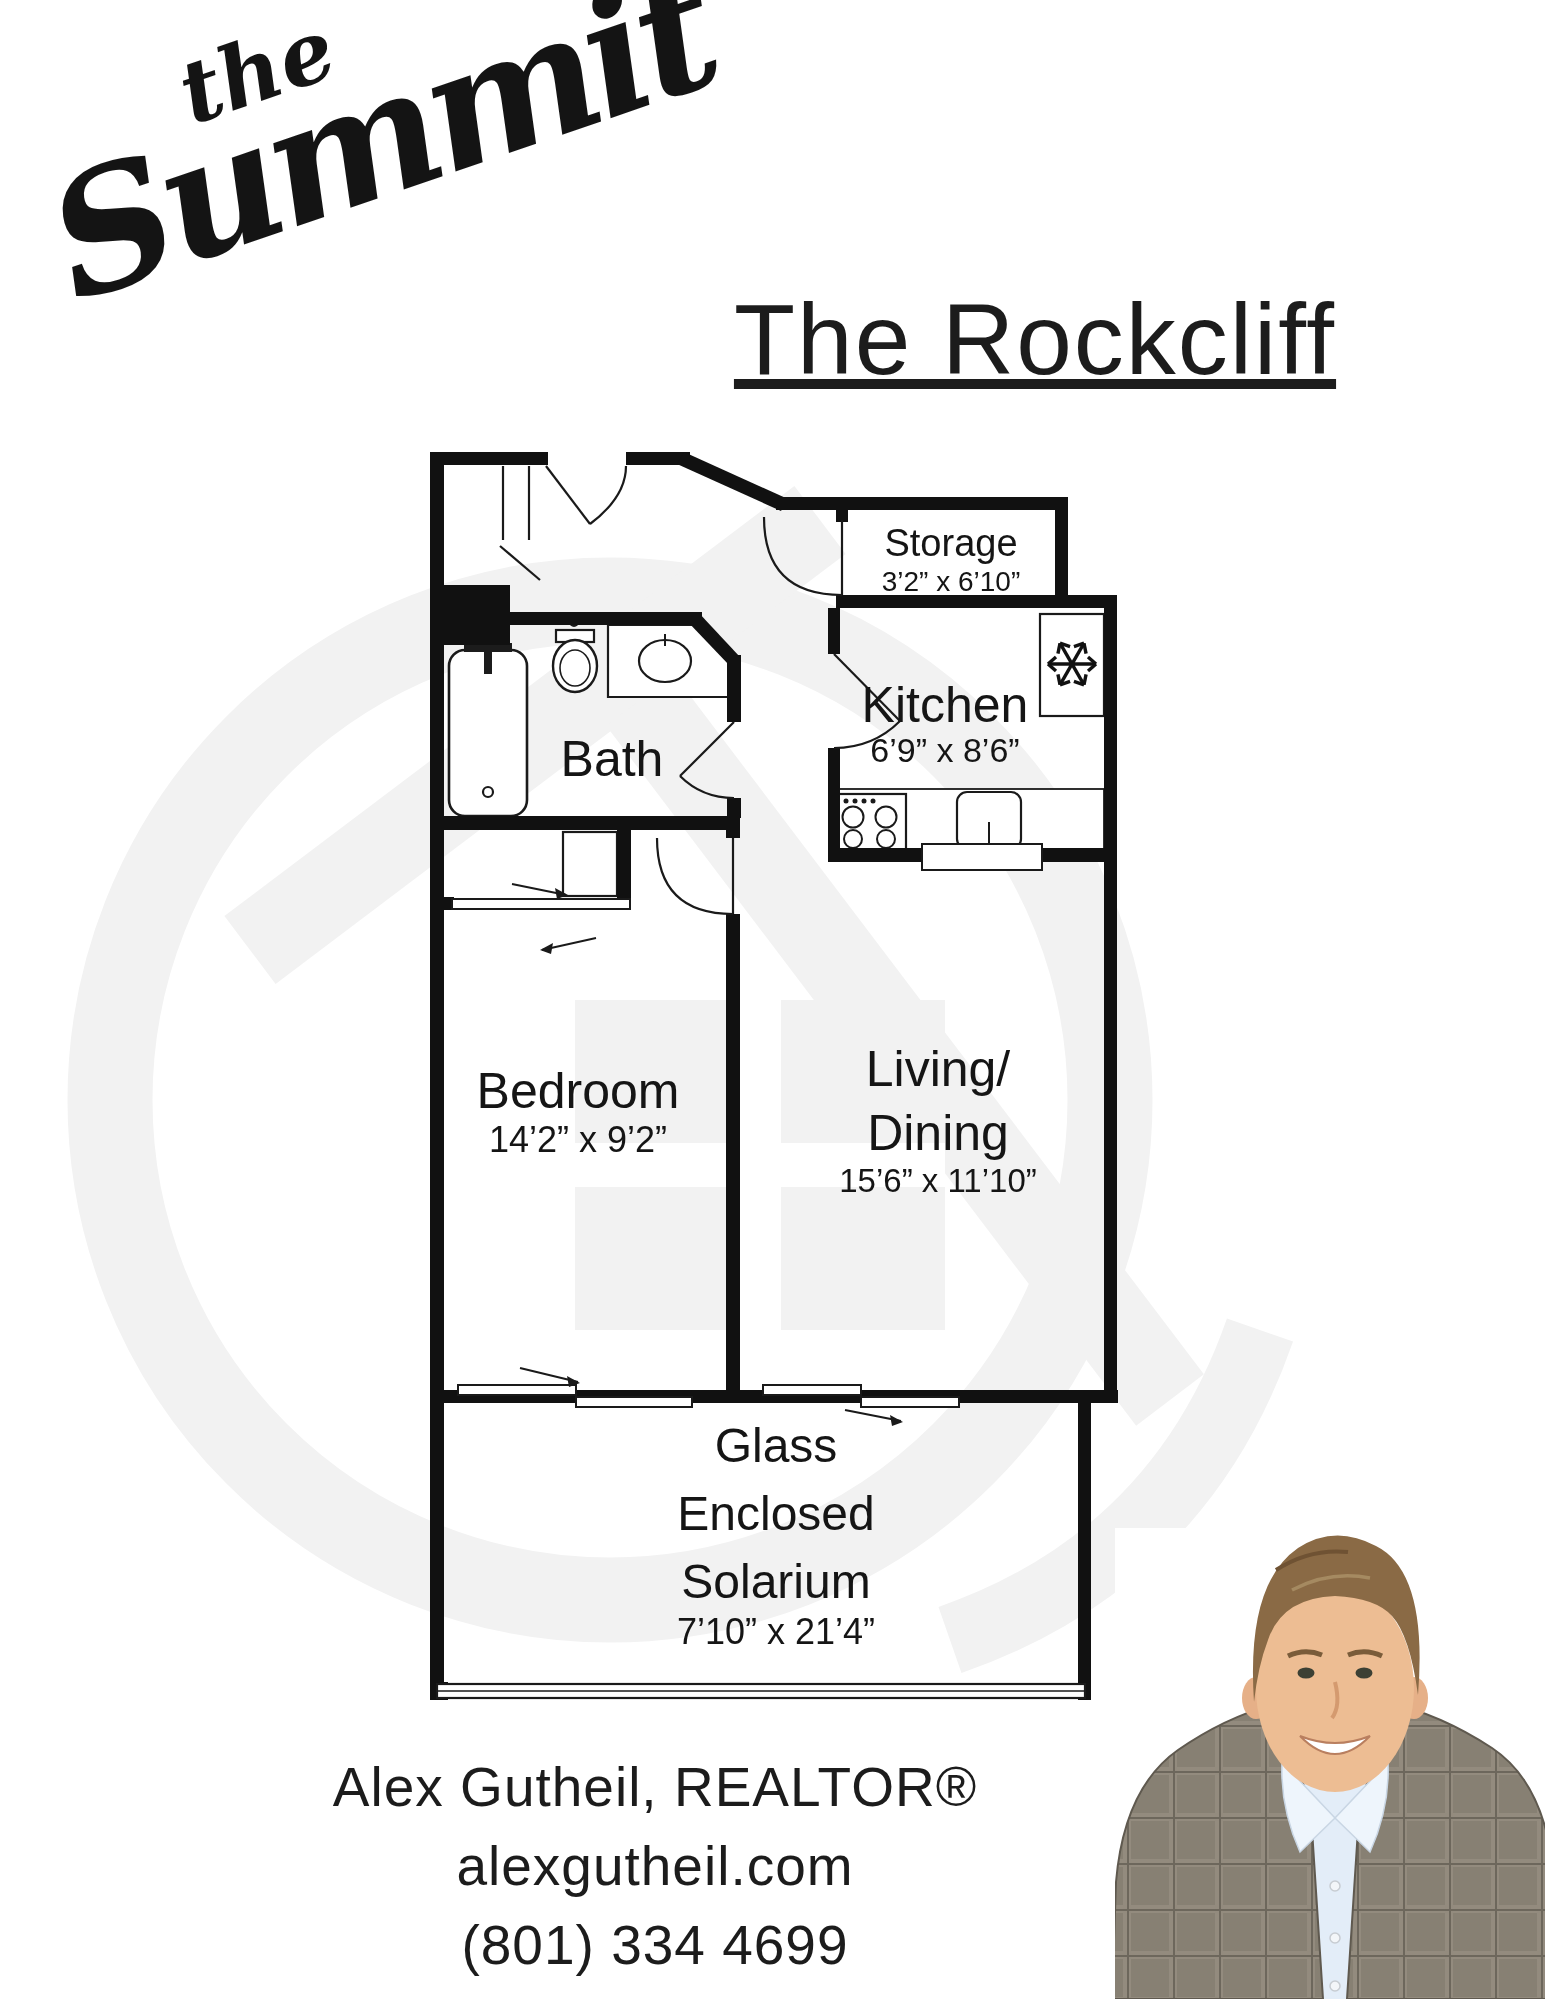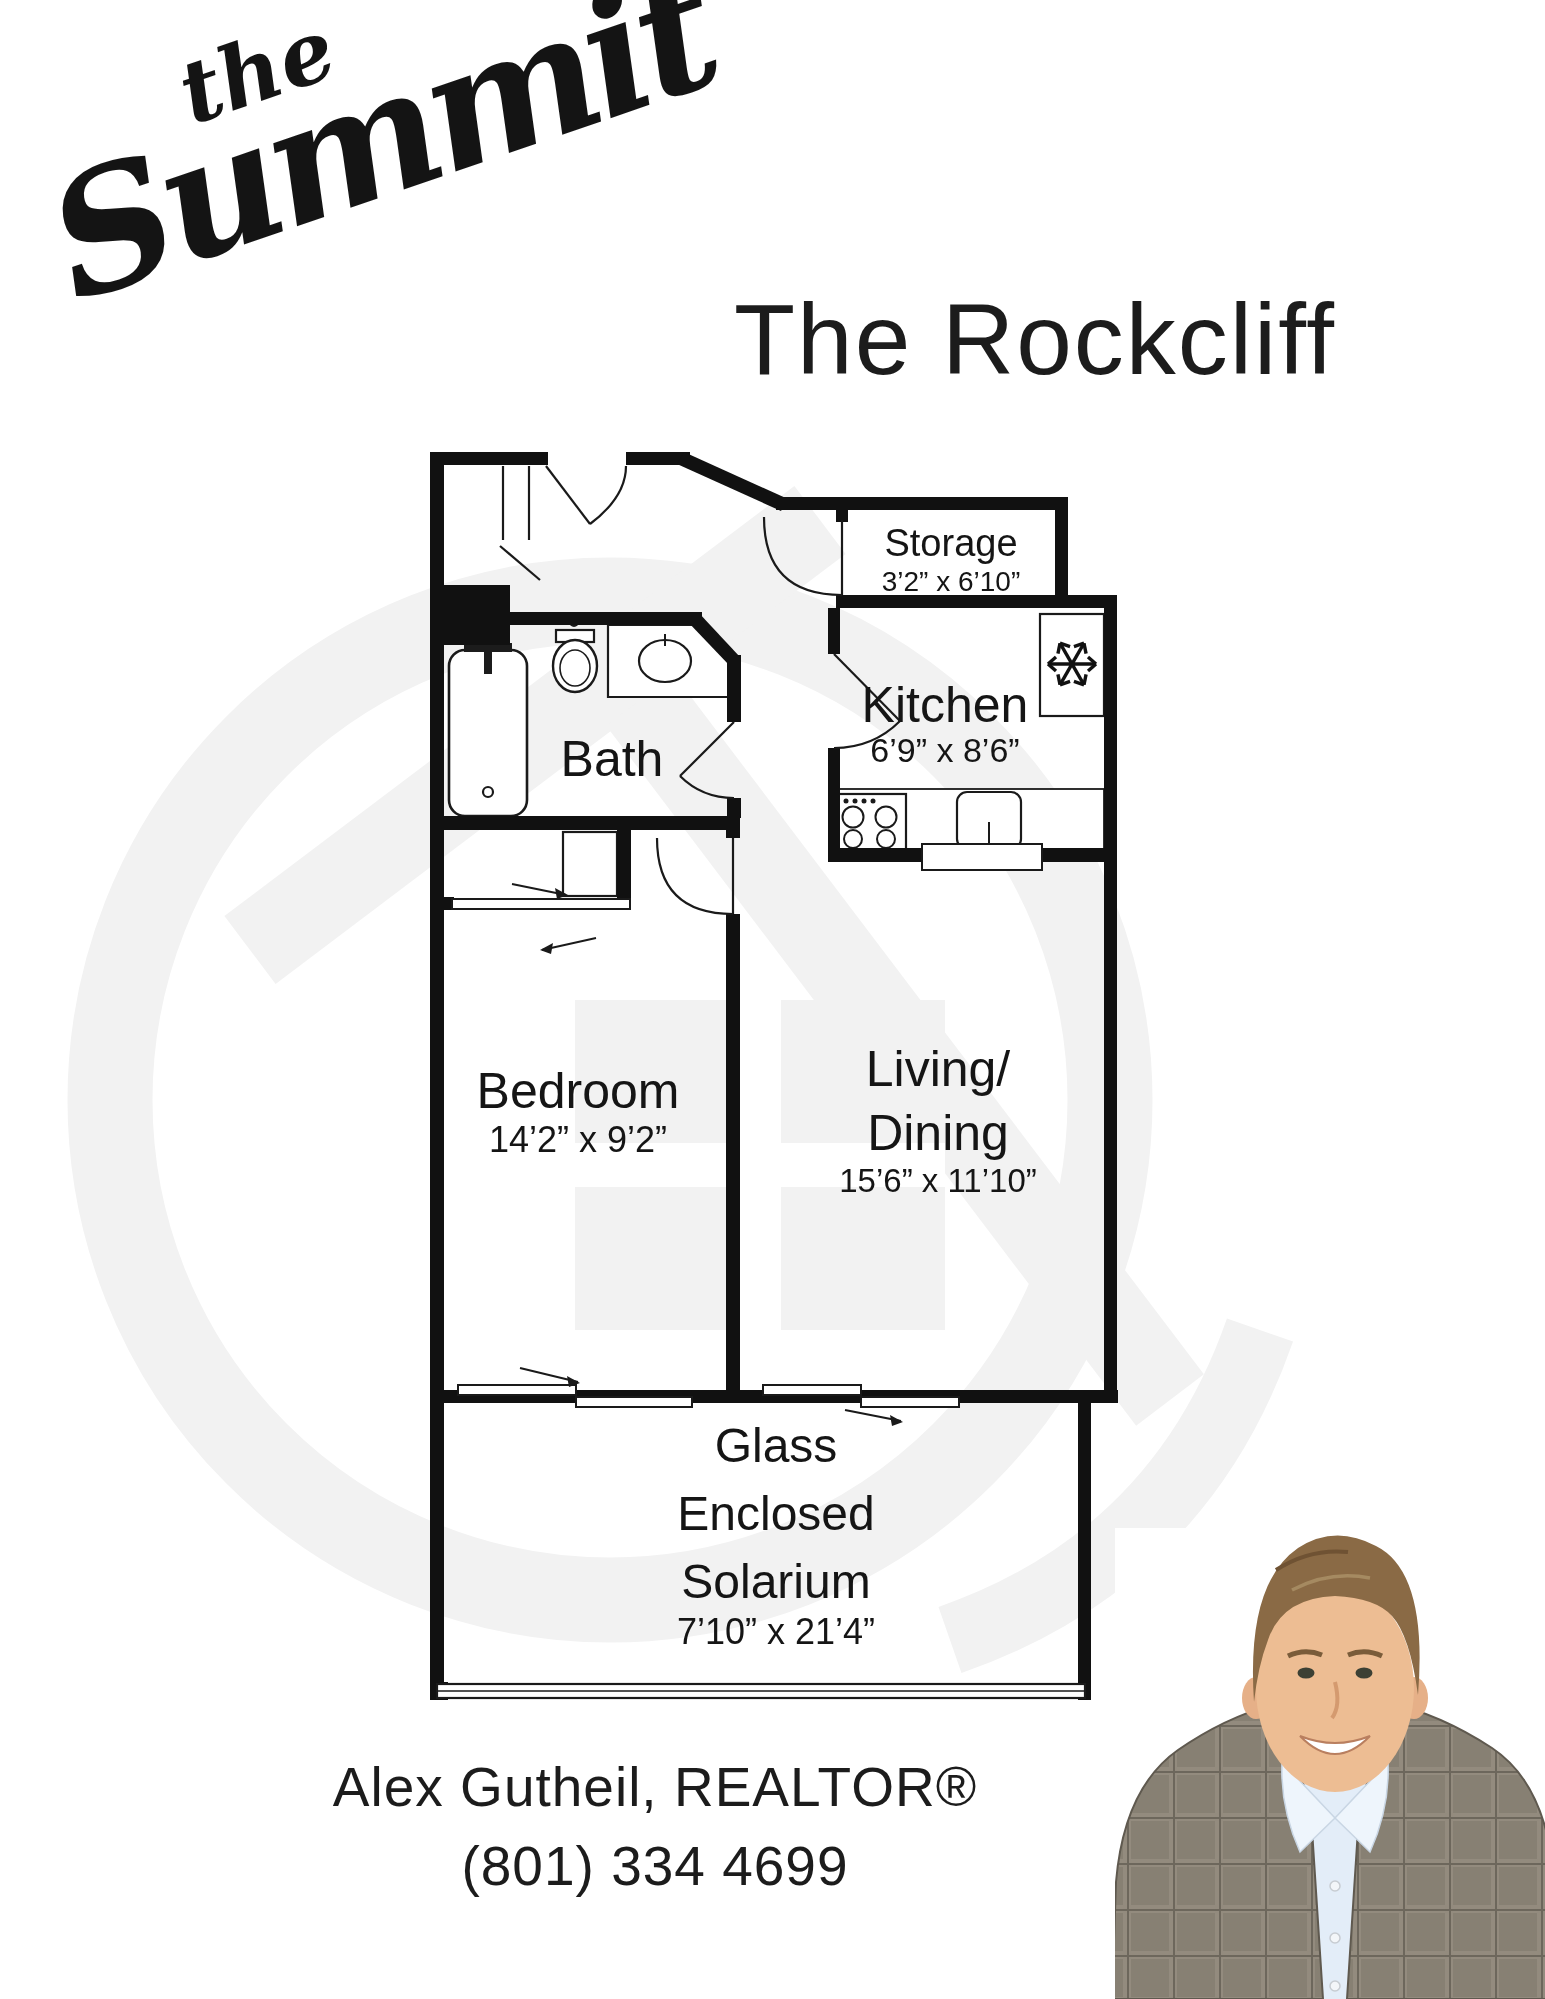--- a/index.html
+++ b/index.html
@@ -5,21 +5,21 @@
   html,body{margin:0;padding:0;background:#ffffff;}
   .page{position:relative;width:1545px;height:1999px;background:#ffffff;overflow:hidden;
         font-family:"Liberation Sans",sans-serif;color:#1b1b1b;}
   
   .logo{position:absolute;left:48px;top:96px;transform:rotate(-19deg);transform-origin:left center;
         color:#141414;line-height:1;}
   .logo .the{display:block;font:italic 700 86px "DejaVu Serif",serif;margin-left:168px;margin-bottom:-46px;}
   .logo .summit{display:block;font:italic 700 166px "DejaVu Serif",serif;letter-spacing:-8px;}
   
   .title{position:absolute;left:560px;top:282px;width:950px;text-align:center;
-         font-size:100px;font-weight:400;letter-spacing:2px;color:#1c1c1c;white-space:nowrap;}
+         font-size:100px;font-weight:400;letter-spacing:2px;color:#1c1c1c;white-space:nowrap;text-decoration:underline;}
   
   .footer{position:absolute;left:285px;top:1748px;width:740px;text-align:center;color:#1c1c1c;}
   .footer div{font-size:55px;font-weight:400;line-height:79px;letter-spacing:1px;white-space:nowrap;}
   
   .plan{position:absolute;left:0;top:0;}
   svg text{font-family:"Liberation Sans",sans-serif;fill:#151515;}
   .room-name{font-weight:400;}
 </style>
 </head>
 <body>
@@ -282,16 +282,17 @@
       <ellipse cx="1364" cy="1673" rx="8.5" ry="5.5" fill="#3c4034"></ellipse>
 
       <path d="M1335,1682 Q1341,1706 1332,1718" fill="none" stroke="#d49a6f" stroke-width="4"></path>
 
       <path d="M1300,1736 Q1335,1772 1370,1736 Q1335,1750 1300,1736 Z" fill="#ffffff" stroke="#b97f5f" stroke-width="2"></path>
     </g>
   </svg>
 
   <div class="footer">
     <div>Alex Gutheil, REALTOR®</div>
+    <div>alexgutheil.com</div>
     <div>(801) 334 4699</div>
   </div>
 
 </div>
 
 </body></html>

